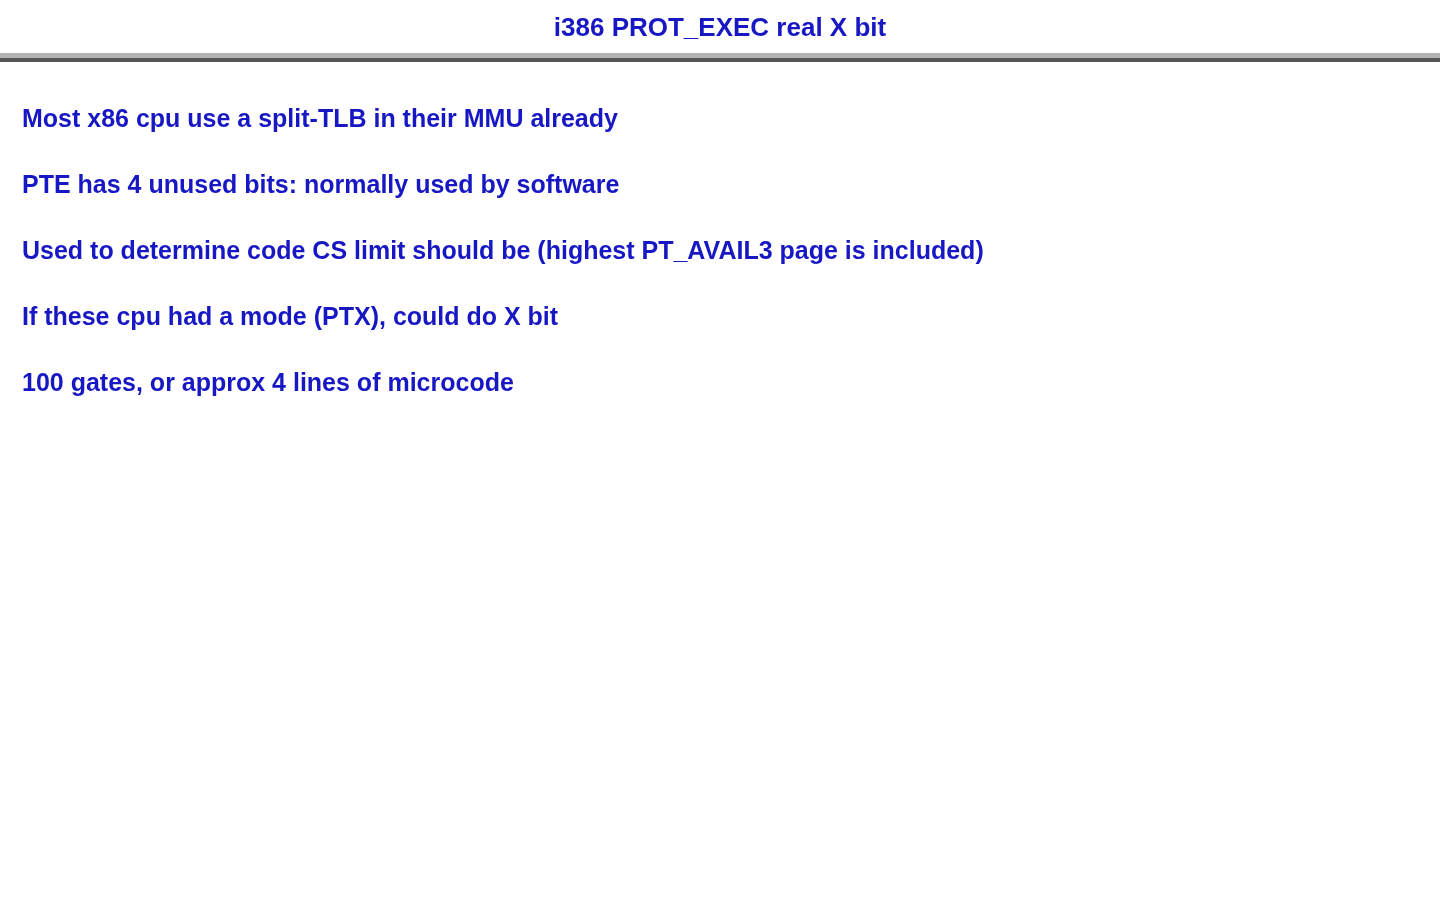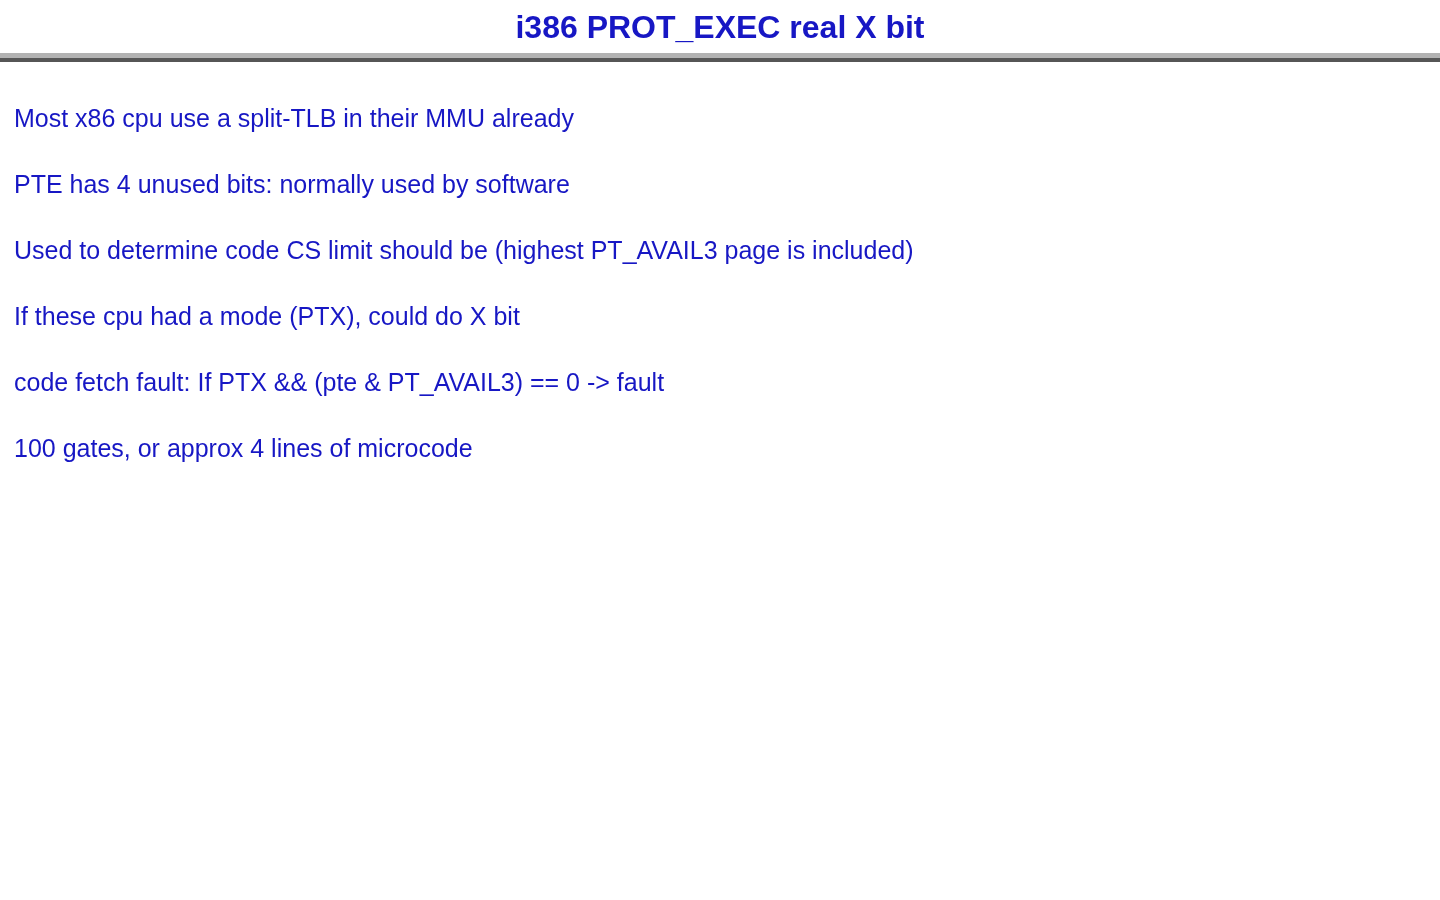--- a/index.html
+++ b/index.html
@@ -29,21 +29,21 @@
     position: absolute;
     top: 0;
     left: 0;
     width: 1440px;
     height: 53px;
     display: flex;
     align-items: center;
     justify-content: center;
   }
   .slide-title {
-    font-size: 32px;
+    font-size: 26px;
     font-weight: bold;
     color: #1717c4;
     line-height: 34px;
     letter-spacing: 0px;
     white-space: nowrap;
     text-align: right;
   }
 
   
   .rule {
@@ -77,23 +77,23 @@
     left: 0;
     width: 1440px;
     margin: 0;
     padding: 0;
     list-style: none;
   }
   .body-line {
     color: #1717c4;
     font-size: 25px;
     line-height: 30px;
-    font-weight: normal;
+    font-weight: bold;
     padding: 0 0 0 6px;
-    margin: 0 0 36px 8px;
+    margin: 0 0 36px 16px;
     white-space: nowrap;
   }
   .body-line:last-child {
     margin-bottom: 0;
   }
 </style>
 </head>
 <body>
 
 <div class="slide">
@@ -105,17 +105,16 @@
   <div class="rule">
     <div class="rule-top"></div>
     <div class="rule-bottom"></div>
   </div>
 
   <ul class="body-list">
     <li class="body-line">Most x86 cpu use a split-TLB in their MMU already</li>
     <li class="body-line">PTE has 4 unused bits: normally used by software</li>
     <li class="body-line">Used to determine code CS limit should be (highest PT_AVAIL3 page is included)</li>
     <li class="body-line">If these cpu had a mode (PTX), could do X bit</li>
-    <li class="body-line">code fetch fault: If PTX &amp;&amp; (pte &amp; PT_AVAIL3) == 0 -&gt; fault</li>
     <li class="body-line">100 gates, or approx 4 lines of microcode</li>
   </ul>
 
 </div>
 
 </body></html>

